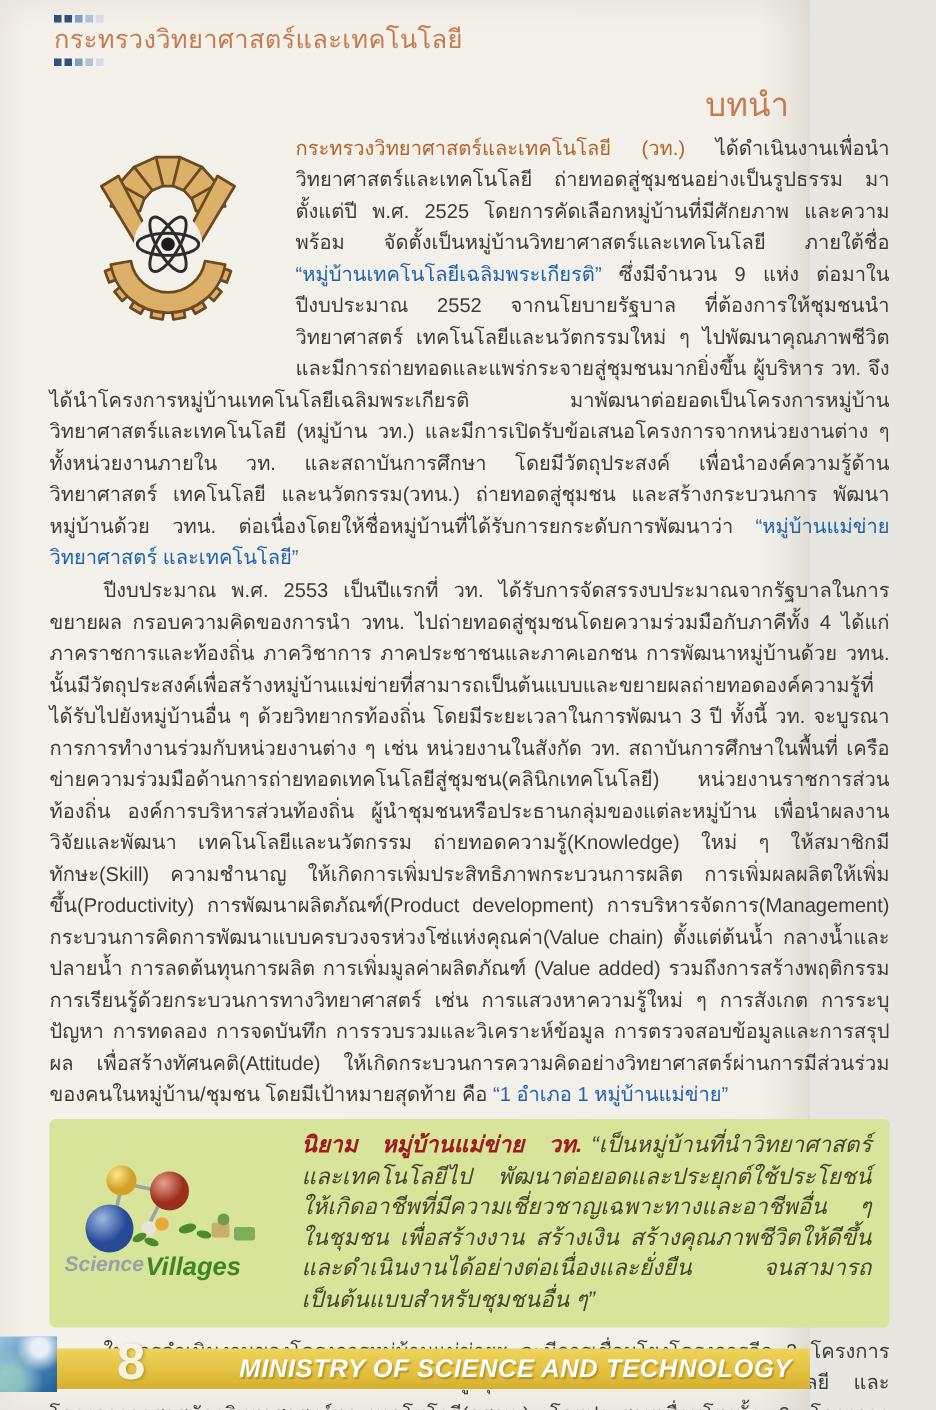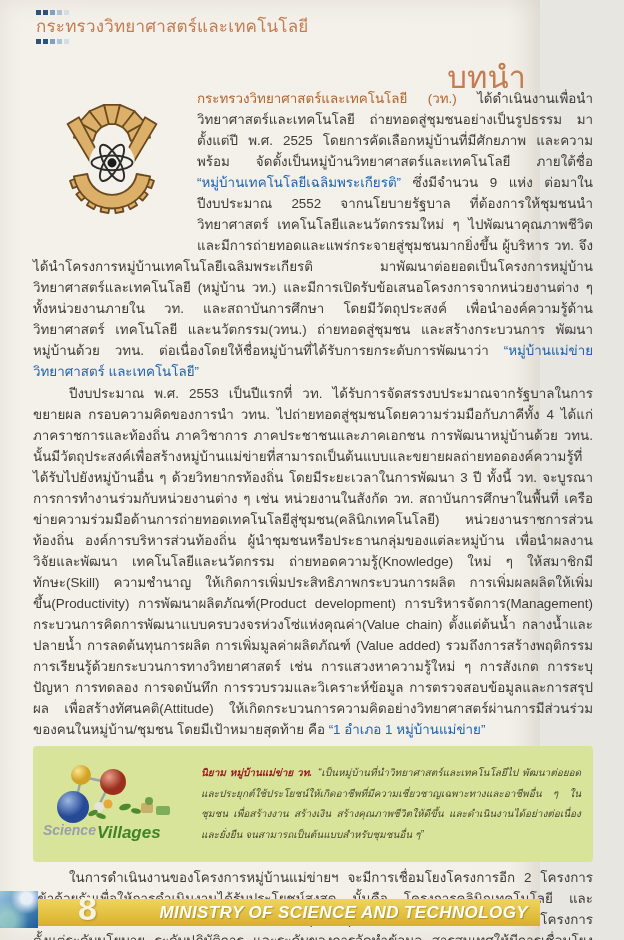--- a/index.html
+++ b/index.html
@@ -15,21 +15,21 @@
   }
   
   .header{position:absolute;left:36px;top:8px;}
   .sq-row{display:flex;gap:2px;height:5px;margin:2px 0;}
   .sq-row .sq{width:5px;height:5px;display:inline-block;}
   .ministry-title{
     font-size:17px;color:#c57c50;letter-spacing:.2px;line-height:20px;
   }
   .section-title{
     position:absolute;right:14px;top:52px;
-    font-size:31px;color:#c57c50;
+    font-size:22px;color:#c57c50;
   }
   
   .content{
     position:absolute;left:33px;top:88px;width:560px;
     font-size:13.4px;line-height:21px;color:#3e3c39;
     text-align:justify;
   }
   .content p{margin:0 0 1px 0;}
   .para.indent{text-indent:36px;}
   .run-lead{color:#b2662f;font-weight:normal;}
@@ -39,21 +39,21 @@
   }
   
   .def-box{
     clear:none;display:flex;align-items:center;gap:10px;
     background:#d8e49a;border-radius:4px;
     margin:6px 0 5px 0;padding:8px 12px 8px 8px;
     min-height:100px;
   }
   .sv-logo{flex:0 0 150px;height:86px;}
   .def-text{
-    flex:1;font-style:italic;font-size:10px;line-height:20.5px;
+    flex:1;font-style:italic;font-size:15px;line-height:20.5px;
     color:#46452f;text-align:justify;
   }
   .def-head{color:#9e1b20;font-weight:bold;margin-right:6px;}
   
   .footer-img{
     position:absolute;left:0;top:891px;width:38px;height:37px;
     background:
       radial-gradient(circle at 70% 20%, rgba(255,255,255,.85) 0 14%, rgba(255,255,255,0) 40%),
       radial-gradient(circle at 20% 80%, rgba(180,230,200,.6) 0 18%, rgba(255,255,255,0) 50%),
       linear-gradient(135deg,#9cc4e0 0%,#4f89bb 55%,#1f5d96 100%);

